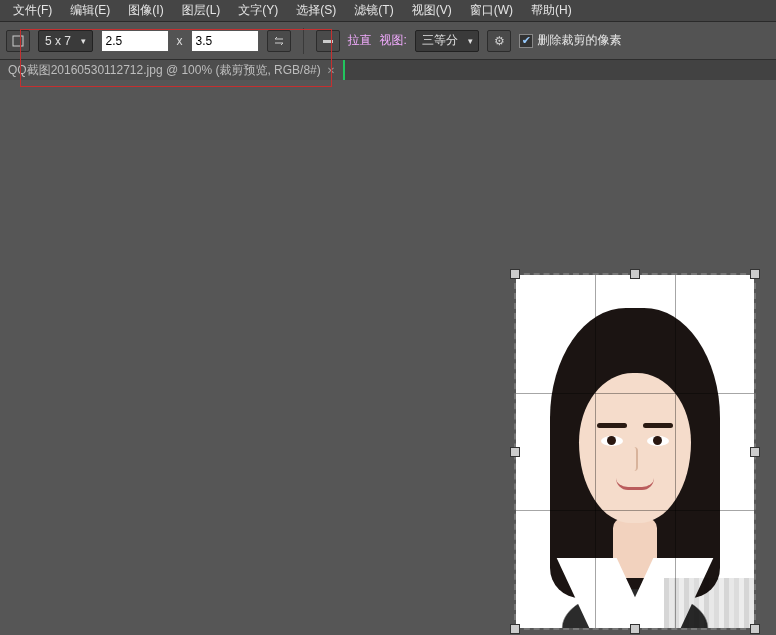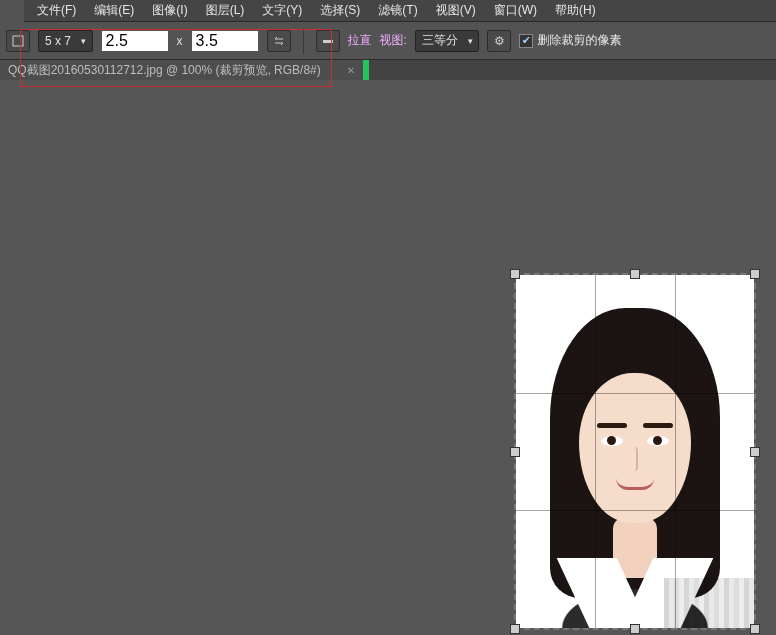--- a/index.html
+++ b/index.html
@@ -8,21 +8,20 @@
   background: #535353;
   font-family: "Microsoft YaHei", sans-serif;
   font-size: 12px; color: #e5e5e5;
   overflow: hidden;
 }
 .menubar {
   height: 22px; background: #454545;
   display: flex; align-items: center;
   padding-left: 4px; gap: 0;
   border-bottom: 1px solid #2a2a2a;
-  margin-left: 24px;
 }
 .menubar .menu-item {
   padding: 2px 9px; cursor: default;
 }
 .optbar {
   height: 38px; background: #535353;
   display: flex; align-items: center;
   padding-left: 6px; gap: 8px;
   border-bottom: 1px solid #2d2d2d;
 }
@@ -30,21 +29,21 @@
 .drop {
   display: flex; align-items: center;
   background: #3a3a3a; border: 1px solid #222;
   height: 22px; padding: 0 6px; color: #e0e0e0;
   border-radius: 2px;
 }
 .drop .chev { margin-left: 10px; font-size: 9px; }
 input.txt {
   height: 22px; width: 68px;
   background: #fff; border: 1px solid #555;
-  color: #000; padding: 0 4px; font-size: 16px;
+  color: #000; padding: 0 4px; font-size: 12px;
 }
 .x-lab { color: #ddd; }
 .iconbtn {
   width: 24px; height: 22px;
   display: flex; align-items: center; justify-content: center;
   background: #4a4a4a; border: 1px solid #2c2c2c;
   border-radius: 2px;
 }
 .plain-lab { color: #f0abfc; }
 .chk { display: flex; align-items: center; gap: 4px; }
@@ -57,22 +56,22 @@
   position: absolute; border: 1px solid #c53030;
   pointer-events: none;
 }
 .tabbar {
   height: 20px; background: #424242;
   display: flex; align-items: stretch;
 }
 .tab {
   display: flex; align-items: center;
   padding: 0 8px; background: #4d4d4d;
-  border-right: 6px solid #22c55e;
-  color: #bdbdbd; font-size: 12px; gap: 20px;
+  border-right: 2px solid #22c55e;
+  color: #bdbdbd; font-size: 12px;
 }
 .tab .close { margin-left: 6px; font-size: 10px; color: #999; }
 .canvas {
   position: relative; width: 100%;
   height: calc(635px - 22px - 38px - 20px);
   background: #565656;
 }
 .crop-area {
   position: absolute; left: 516px; top: 195px;
   width: 238px; height: 353px;

